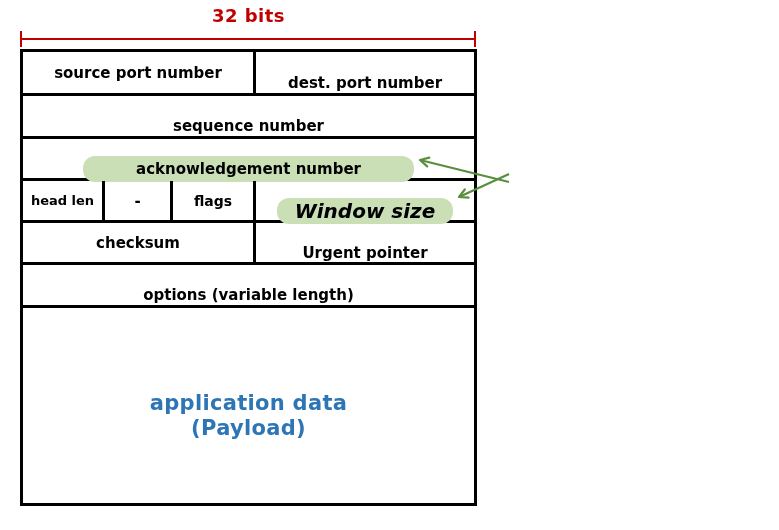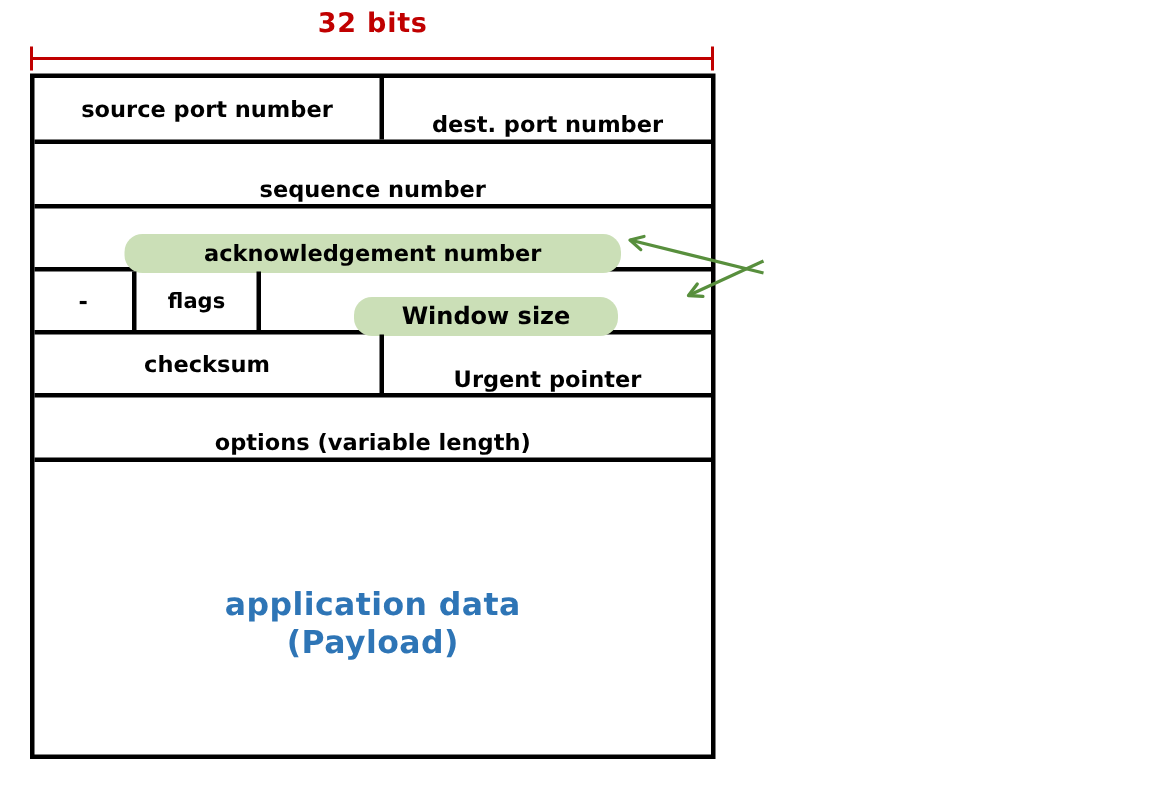--- a/index.html
+++ b/index.html
@@ -36,21 +36,21 @@
   .cell.bordered { border-right:3px solid #000; }
   .w-half { width:233px; }
   .w-headlen { width:82px; font-size:13px; }
   .w-dash { width:68px; }
   .w-flags { width:83px; font-size:14px;text-align:center; }
 
   .hl {
     background:#cbdfb7; display:flex; align-items:center; justify-content:center;border-radius:12px;
   }
   .hl-ack { width:331px; height:26px; }
-  .hl-win { width:176px; height:26px; font-size:16px; font-weight:bold; }
+  .hl-win { width:176px; height:26px; font-size:20px; font-weight:bold;font-style:italic; }
 
   .payload-cell {
     flex-direction:column; color:#2e75b6; font-size:21px; font-weight:bold;
     line-height:1.15; letter-spacing:0.3px;border-radius:17px;
   }
 
   
   .annotation {
     position:absolute; left:517px; top:164px; color:#588f3d;
     font-size:18px; font-weight:bold; white-space:nowrap; letter-spacing:0.2px;
@@ -79,20 +79,21 @@
       <div class="cell grow">sequence number</div>
     </div>
 
     <div class="row r3">
       <div class="cell grow">
         <span class="hl hl-ack">acknowledgement number</span>
       </div>
     </div>
 
     <div class="row r4">
+      <div class="cell w-headlen bordered">head len</div>
       <div class="cell w-dash bordered">-</div>
       <div class="cell w-flags bordered">flags</div>
       <div class="cell grow">
         <span class="hl hl-win">Window size</span>
       </div>
     </div>
 
     <div class="row r5">
       <div class="cell w-half bordered">checksum</div>
       <div class="cell grow">Urgent pointer</div>

